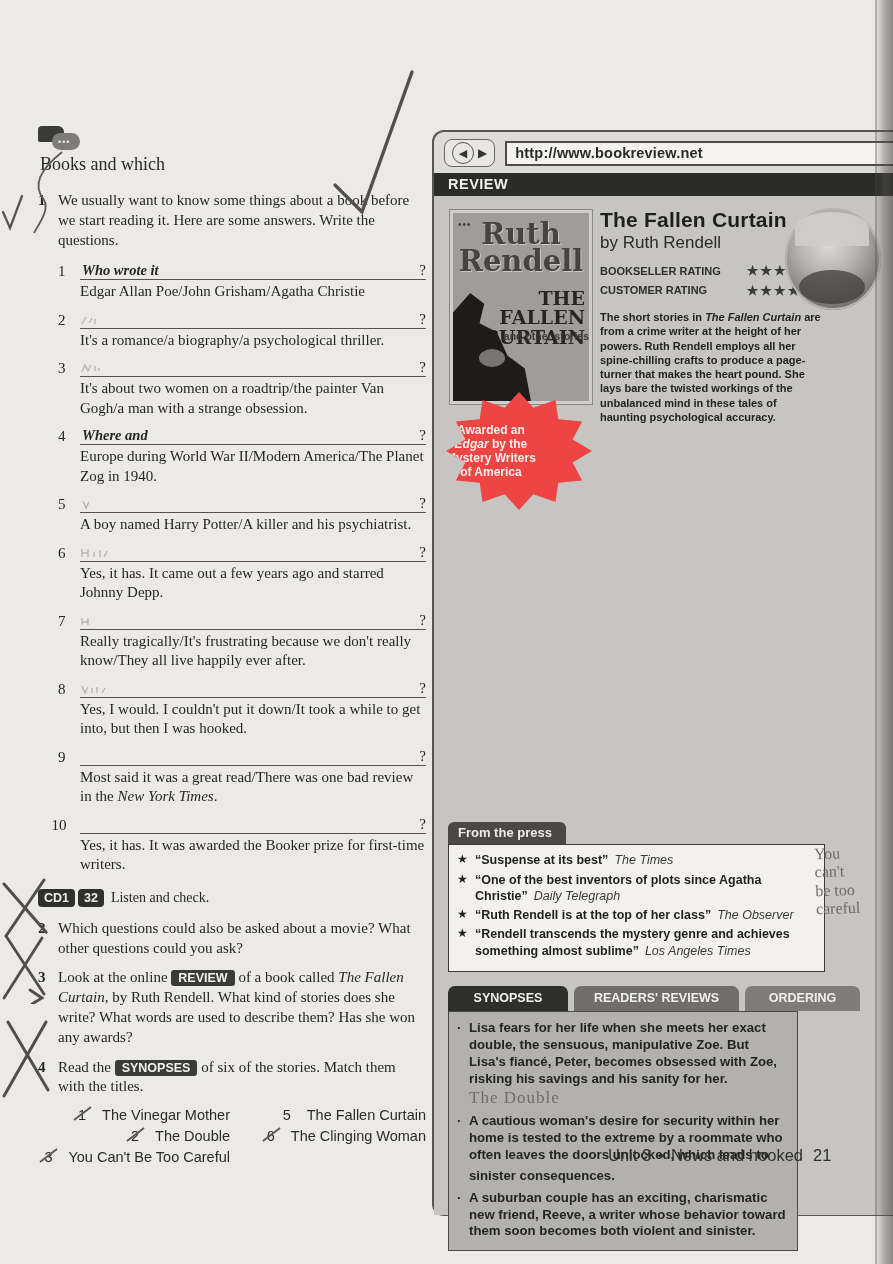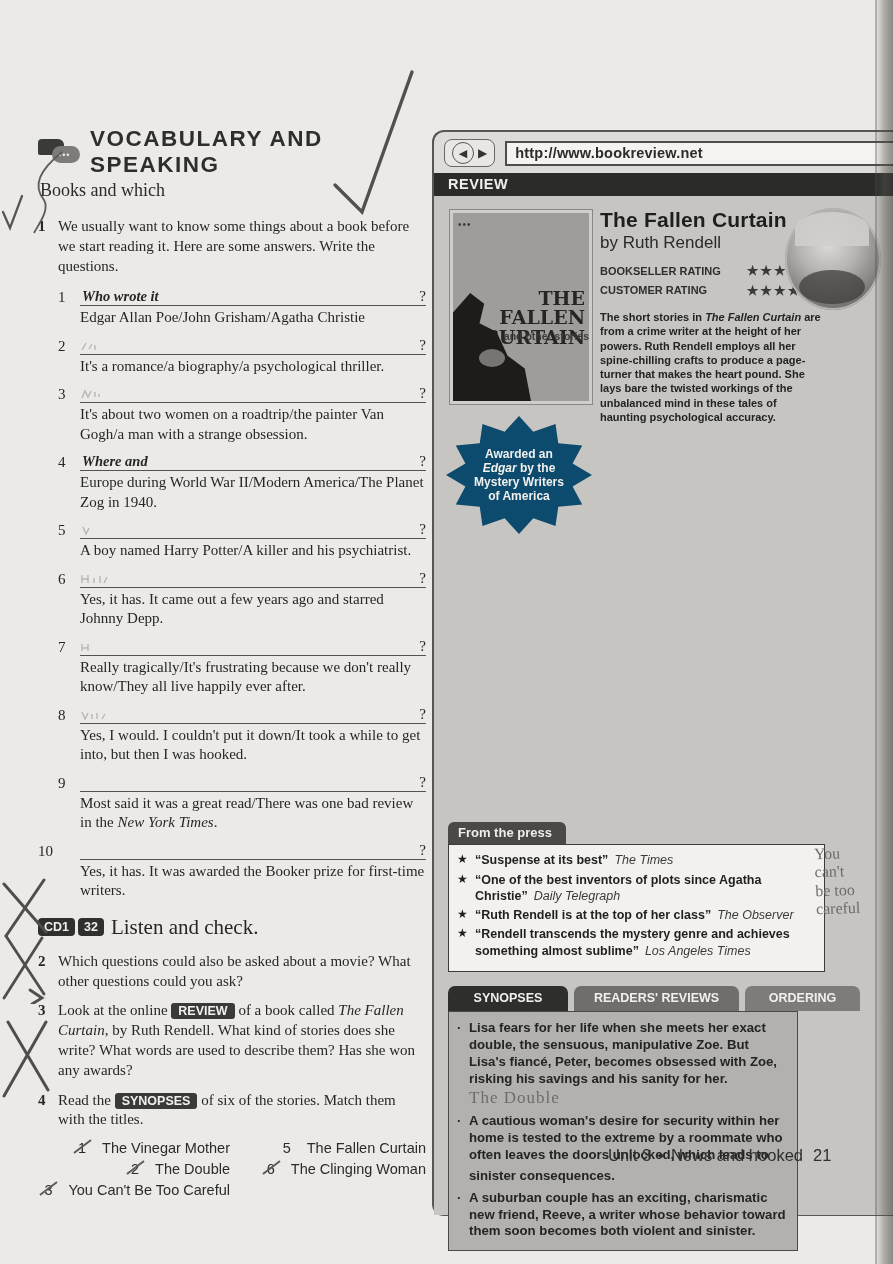--- a/index.html
+++ b/index.html
@@ -19,32 +19,32 @@
   .bubble-icon .dots{position:absolute;left:20px;top:11px;color:#e8e7e4;font-size:9px;letter-spacing:1px;font-family:"Liberation Sans",sans-serif;}
   .vs-title{font-family:"Liberation Sans",sans-serif;font-size:22.5px;font-weight:600;letter-spacing:1.5px;color:#2e2e2c;}
   .vs-sub{font-size:18px;margin:2px 0 16px 2px;color:#2b2b29;}
 
   .ex{display:flex;margin-bottom:10px;}
   .ex-num{width:20px;flex-shrink:0;font-weight:bold;font-size:15px;padding-top:1px;}
   .ex-body{flex:1;font-size:15px;line-height:1.32;}
   .q-item{margin:7px 0 4px 20px;}
   .q-line{display:flex;align-items:flex-end;font-size:15px;}
   .q-num{width:22px;flex-shrink:0;}
-  .q-item.n10 .q-num{margin-left:-20px;width:42px;}
+  .q-item.n10 .q-num{margin-left:-20px;width:42px;text-align:center;}
   .q-fill{flex:1;border-bottom:1.2px solid #55534f;min-height:19px;display:flex;align-items:flex-end;gap:6px;}
   .q-mark{width:12px;text-align:right;border-bottom:1.2px solid #55534f;}
   .q-example{font-weight:bold;font-style:italic;font-size:14.5px;padding-left:2px;}
   .q-answer{margin:2px 0 0 22px;font-size:15px;line-height:1.3;}
   .pencil-squig{opacity:.45;margin-bottom:2px;}
 
   .listen-row{display:flex;align-items:center;gap:7px;margin:14px 0 12px 0;}
   .cd-badge,.trk-badge{font-family:"Liberation Sans",sans-serif;font-weight:bold;font-size:12.5px;
         color:#f2f1ee;background:#2f2f2d;padding:2px 6px;border-radius:4px;}
   .trk-badge{margin-left:-4px;}
-  .listen-text{font-size:21px;}
+  .listen-text{font-size:14px;}
 
   .inline-badge{font-family:"Liberation Sans",sans-serif;font-weight:bold;font-size:12.5px;
         color:#f2f1ee;background:#3a3a38;padding:1px 7px;border-radius:3px;white-space:nowrap;}
   .it{font-style:italic;}
 
   .titles-grid{display:flex;margin:10px 0 0 2px;font-family:"Liberation Sans",sans-serif;font-size:14.5px;color:#2b2b29;}
   .titles-colL{width:190px;}
   .titles-colR{flex:1;}
   .title-row{display:flex;margin-bottom:5px;justify-content:flex-end;}
   .t-num{width:24px;position:relative;}
@@ -73,23 +73,23 @@
   .cover .author{position:absolute;top:8px;left:0;width:100%;text-align:center;
         font-family:"DejaVu Serif",serif;font-weight:bold;font-size:29px;line-height:.92;color:#45443f;
         text-shadow:1px 1px 0 #c9c8c5;}
   .cover .ctitle{position:absolute;top:76px;right:4px;width:100%;text-align:right;
         font-family:"DejaVu Serif",serif;font-weight:bold;font-size:19px;line-height:1.02;color:#262522;}
   .cover .csub{position:absolute;top:118px;right:0;text-align:right;font-size:10.5px;font-weight:bold;color:#3c3b38;line-height:1.05;}
   .cover .face{position:absolute;left:0;bottom:0;width:78px;height:108px;background:#1d1c1a;
         clip-path:polygon(0 100%,0 18%,22% 0,40% 10%,34% 28%,56% 36%,70% 58%,92% 70%,100% 100%);}
   .cover .face2{position:absolute;left:26px;bottom:34px;width:26px;height:18px;background:#8d8c89;border-radius:50%;opacity:.8;}
 
-  .award{position:absolute;left:12px;top:220px;width:146px;height:118px;background:#0c4a6e;
+  .award{position:absolute;left:12px;top:196px;width:146px;height:118px;background:#ef4444;
         clip-path:polygon(100% 50%,86.7% 59.8%,93.3% 75%,76.9% 76.9%,75% 93.3%,59.8% 86.7%,50% 100%,40.2% 86.7%,25% 93.3%,23.1% 76.9%,6.7% 75%,13.3% 59.8%,0% 50%,13.3% 40.2%,6.7% 25%,23.1% 23.1%,25% 6.7%,40.2% 13.3%,50% 0%,59.8% 13.3%,75% 6.7%,76.9% 23.1%,93.3% 25%,86.7% 40.2%);
-        display:flex;align-items:center;justify-content:center;text-align:center;}
+        display:flex;align-items:center;justify-content:flex-start;text-align:center;}
   .award-text{color:#f1f0ed;font-weight:bold;font-size:12px;line-height:1.18;}
 
   .book-head{margin-left:152px;}
   .book-title{font-size:21px;font-weight:bold;color:#1e1e1c;letter-spacing:.2px;}
   .book-by{font-size:17px;color:#2a2a28;margin-top:1px;}
   .ratings{margin-top:8px;font-size:11px;font-weight:bold;color:#2e2e2c;width:215px;}
   .rating-row{display:flex;justify-content:space-between;align-items:center;line-height:1.5;}
   .stars{font-size:13px;letter-spacing:2px;color:#3a3a38;}
   .stars .lite{color:#8a8987;}
   .book-desc{margin:10px 0 0 152px;width:225px;font-size:11px;font-weight:bold;line-height:1.3;color:#232321;}
@@ -134,21 +134,20 @@
 <div class="page">
 
   <div class="left-col">
 
     <div class="vs-header">
       <span class="bubble-icon">
         <span class="b1"></span>
           <span class="b2"></span>
           <span class="dots">•••</span>
       </span>
-      <span class="vs-title">VOCABULARY AND SPEAKING</span>
     </div>
     <div class="vs-sub">Books and which</div>
 
     <div class="ex">
       <span class="ex-num">1</span>
       <span class="ex-body">We usually want to know some things about a book before we start reading it. Here are some answers. Write the questions.</span>
     </div>
 
     <div class="q-item">
       <div class="q-line">
@@ -342,20 +341,24 @@
         <span class="nav-fwd">▶</span>
       </span>
       <span class="url-bar">http://www.bookreview.net</span>
     </div>
     <div class="review-bar">REVIEW</div>
 
     <div class="b-content">
 
       <div class="cover">
         <span class="dashes">•••</span>
+        <div class="author">
+          <div>Ruth</div>
+          <div>Rendell</div>
+        </div>
         <div class="ctitle">
           <div>THE FALLEN</div>
           <div>CURTAIN</div>
         </div>
         <div class="csub">and other stories</div>
         <div class="face"></div>
         <div class="face2"></div>
       </div>
 
       <div class="award">

